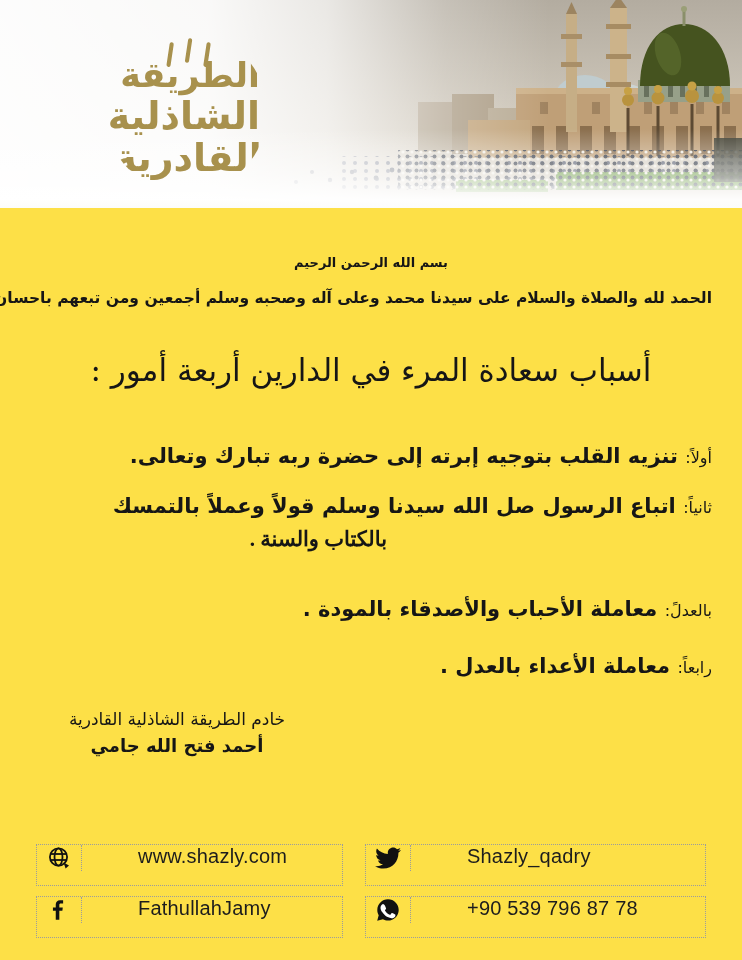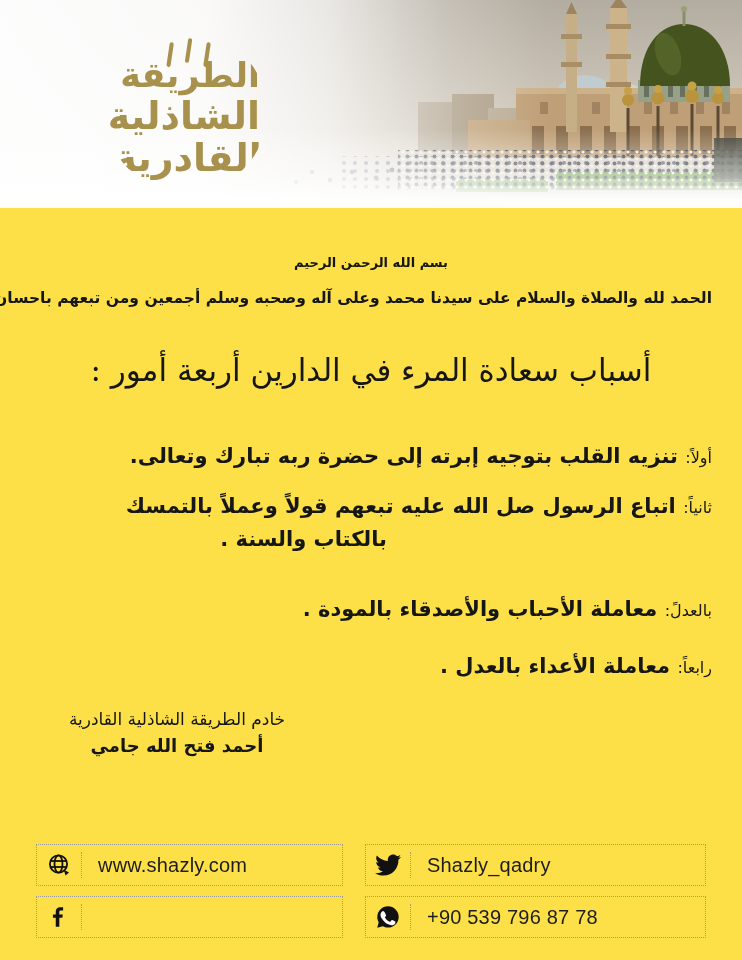--- a/index.html
+++ b/index.html
@@ -38,32 +38,32 @@
   .hamd{margin-top:16px;text-align:center;font-weight:bold;font-size:15.5px;
         line-height:1.4;white-space:nowrap;}
   .headline{margin:40px 0 0 0;text-align:center;font-weight:normal;
             font-family:"DejaVu Serif","DejaVu Sans",serif;
             font-size:31px;line-height:1.35;}
   .point{margin-top:38px;text-align:right;font-size:21px;font-weight:bold;line-height:1.55;}
   .point.first{margin-top:48px;}
   .point.second{margin-top:18px;}
   .point.fourth{margin-top:24px;}
   .plabel{font-size:16px;font-weight:normal;}
-  .pline2{display:block;padding-right:325px;}
+  .pline2{display:block;padding-right:325px;font-family:Liberation Serif, serif;}
   .signature{margin-top:26px;margin-right:auto;margin-left:22px;width:250px;text-align:center;}
   .sig1{font-size:17px;font-weight:normal;line-height:1.4;}
   .sig2{font-size:18px;font-weight:bold;line-height:1.5;}
 
   
   .footer{
     position:absolute;top:844px;left:36px;width:670px;
     display:grid;grid-template-columns:307px 1fr;
     column-gap:22px;row-gap:10px;direction:ltr;
   }
-  .chip{display:flex;align-items:center;height:40px;border:1px dotted #9c9c9c;background:transparent;}
+  .chip{display:flex;align-items:flex-start;height:40px;border:1px dotted #9c9c9c;background:transparent;gap:40px;}
   .icell{width:44px;display:flex;align-items:center;justify-content:center;
          border-right:1px dotted #9c9c9c;}
   .icell svg{width:26px;height:26px;}
   .tcell{display:flex;align-items:center;padding-left:16px;
          font-family:"Liberation Sans","DejaVu Sans",sans-serif;
          font-size:20px;color:#1d1d1d;letter-spacing:.2px;}
 </style>
 </head>
 <body>
 
@@ -216,21 +216,21 @@
     <div class="hamd">الحمد لله والصلاة والسلام على سيدنا محمد وعلى آله وصحبه وسلم  أجمعين ومن تبعهم باحسان الى يوم الدين</div>
     <h1 class="headline">أسباب سعادة المرء في الدارين أربعة أمور :</h1>
 
     <div class="point first">
       <span class="plabel">أولاً:</span>
       <span class="ptext">تنزيه القلب بتوجيه إبرته إلى حضرة ربه تبارك وتعالى.</span>
     </div>
 
     <div class="point second">
       <span class="plabel">ثانياً:</span>
-      <span class="ptext">اتباع الرسول صل الله عليه تبعهم قولاً وعملاً بالتمسك</span>
+      <span class="ptext">اتباع الرسول صل الله سيدنا وسلم قولاً وعملاً بالتمسك</span>
       <span class="pline2">بالكتاب والسنة .</span>
     </div>
 
     <div class="point third">
       <span class="plabel">بالعدلً:</span>
       <span class="ptext">معاملة الأحباب والأصدقاء بالمودة .</span>
     </div>
 
     <div class="point fourth">
       <span class="plabel">رابعاً:</span>
@@ -268,20 +268,21 @@
       </span>
       <span class="tcell">Shazly_qadry</span>
     </div>
 
     <div class="chip">
       <span class="icell">
         <svg viewBox="0 0 24 24">
           <path fill="#111" d="M15.8 3h-2.9c-2.3 0-3.9 1.5-3.9 4v2.6H6.4v3.1H9V21h3.3v-8.3h2.8l.4-3.1h-3.2V7.4c0-.9.3-1.4 1.5-1.4h2V3z"></path>
         </svg>
       </span>
+      <span class="tcell">FathullahJamy</span>
     </div>
 
     <div class="chip">
       <span class="icell">
         <svg viewBox="0 0 26 26">
           <path fill="#111" d="M13 2.3C7.1 2.3 2.3 7.1 2.3 13c0 1.9.5 3.7 1.4 5.3L2.2 23.8l5.7-1.5c1.5.8 3.3 1.3 5.1 1.3 5.9 0 10.7-4.8 10.7-10.6S18.9 2.3 13 2.3z"></path>
           <path fill="#fff" d="M9.4 7.9c-.3-.6-.6-.6-.9-.6h-.7c-.3 0-.7.1-1 .5-.4.4-1.3 1.3-1.3 3.1s1.3 3.6 1.5 3.8c.2.3 2.6 4.1 6.3 5.6 3.1 1.2 3.8 1 4.4.9.7-.1 2.2-.9 2.5-1.7.3-.9.3-1.6.2-1.7-.1-.2-.3-.3-.7-.5-.3-.2-2.1-1-2.4-1.2-.3-.1-.6-.2-.8.2-.2.3-.9 1.1-1.1 1.4-.2.2-.4.3-.7.1-.4-.2-1.5-.6-2.8-1.8-1-.9-1.7-2-1.9-2.4-.2-.3 0-.5.2-.7l.5-.6c.2-.2.2-.4.3-.6.1-.2.1-.4 0-.6-.1-.2-.7-1.9-1.1-2.6z"></path>
         </svg>
       </span>
       <span class="tcell">+90 539 796 87 78</span>

